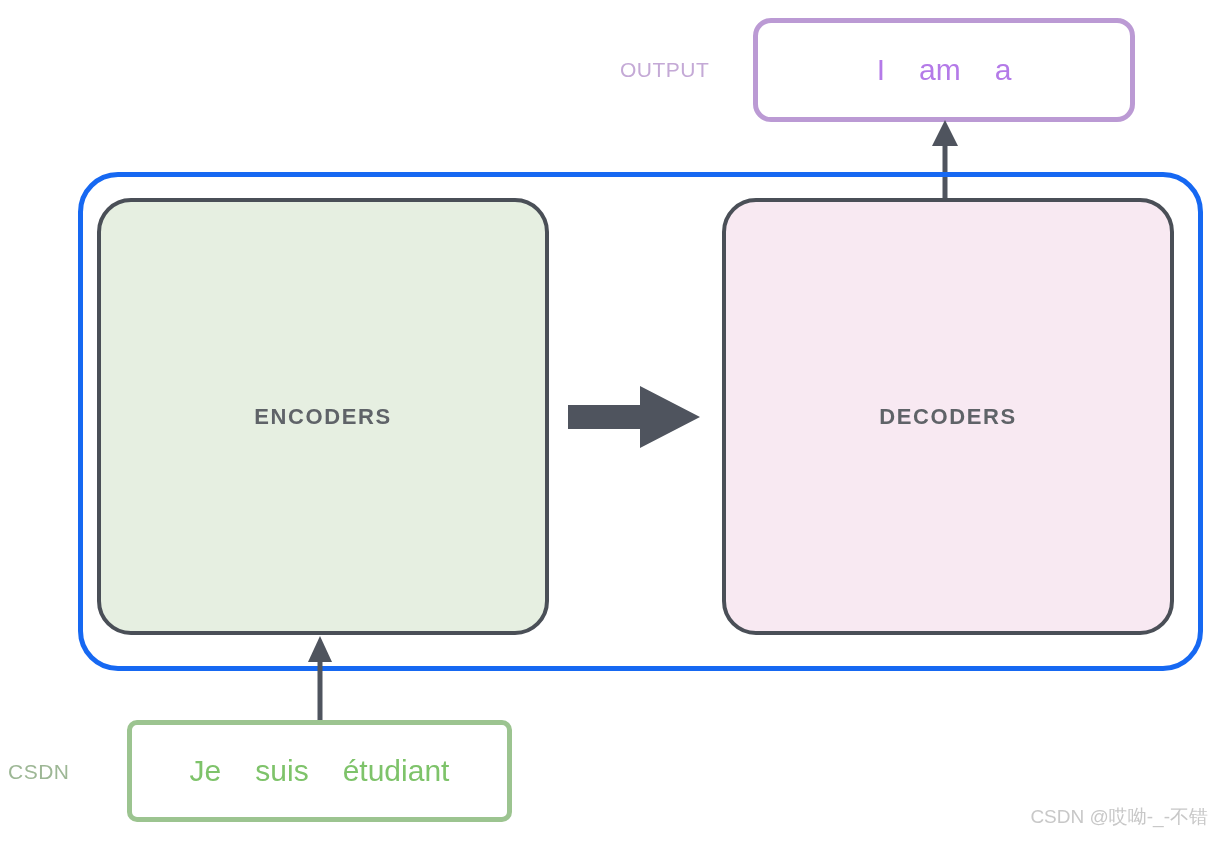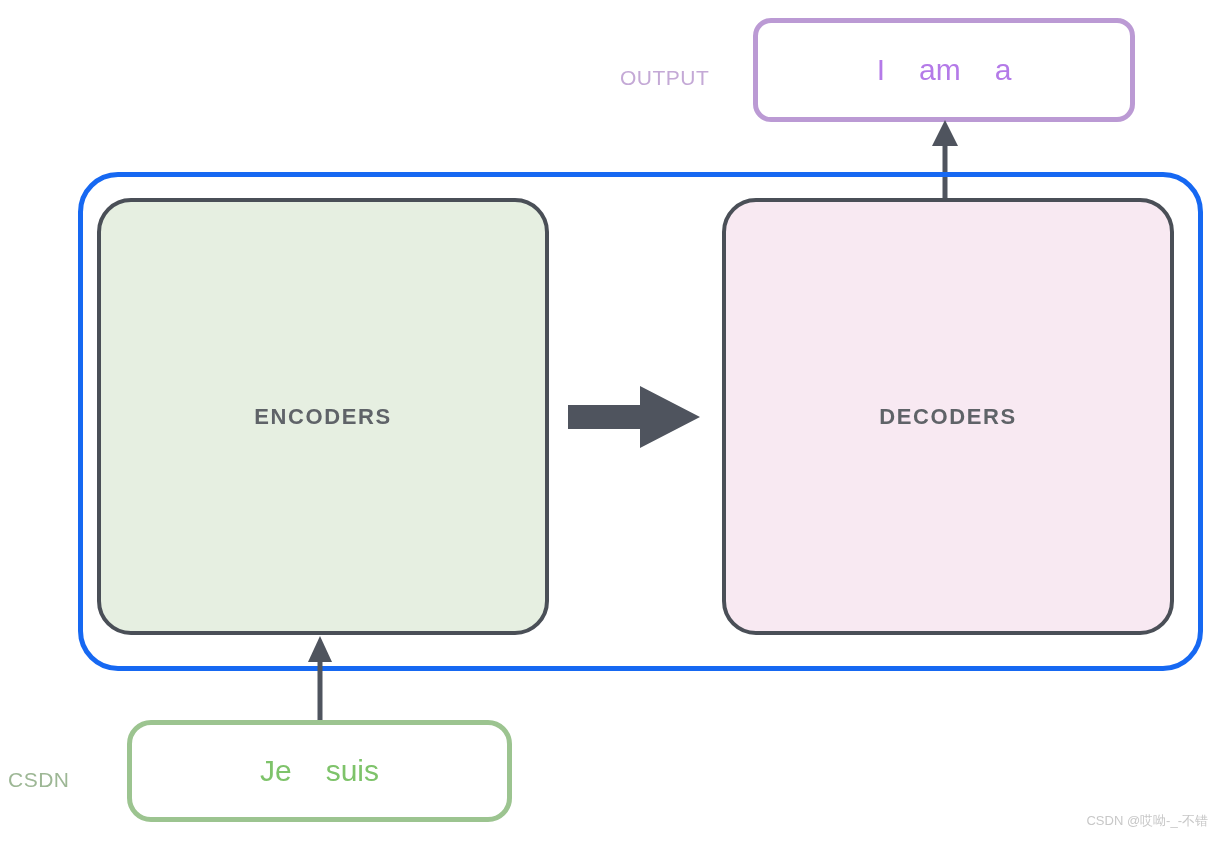--- a/index.html
+++ b/index.html
@@ -18,21 +18,20 @@
     overflow: hidden;
   }
 
   
   .io-label {
     position: absolute;
     font-size: 21px;
     letter-spacing: 0.5px;
     font-weight: 400;
     white-space: nowrap;
-    margin-top: 8px;
   }
   #output-label {
     left: 620px;
     top: 58px;
     color: #c4a9d6;
   }
   #output-box {
     position: absolute;
     left: 753px;
     top: 18px;
@@ -139,40 +138,40 @@
     top: 760px;
     color: #9db795;
   }
   #input-box {
     position: absolute;
     left: 127px;
     top: 720px;
     width: 385px;
     height: 102px;
     border: 5px solid #9cc490;
-    border-radius: 24px;
+    border-radius: 10px;
     background: #ffffff;
     box-sizing: border-box;
     display: flex;
     align-items: center;
     justify-content: center;
   }
   #input-box .token {
     color: #7ec36a;
     font-size: 30px;
     padding: 0 17px;
     white-space: nowrap;
   }
 
   
   #watermark {
     position: absolute;
     right: 16px;
     bottom: 14px;
-    font-size: 13px;
+    font-size: 19px;
     color: #c8c8c8;
     white-space: nowrap;
     user-select: none;
   }
 </style>
 </head>
 <body>
 
 <div id="canvas">
 
@@ -209,18 +208,19 @@
     <line x1="15" y1="86" x2="15" y2="20" stroke="#4f545e" stroke-width="5"></line>
     <polygon points="15,0 27,26 3,26" fill="#4f545e"></polygon>
   </svg>
 
   <div class="io-label" id="input-label">CSDN</div>
 
   <div id="input-box">
     <div class="token-row">
       <span class="token">Je</span>
       <span class="token">suis</span>
+      <span class="token">étudiant</span>
     </div>
   </div>
 
   <div id="watermark">CSDN @哎呦-_-不错</div>
 
 </div>
 
 </body></html>

